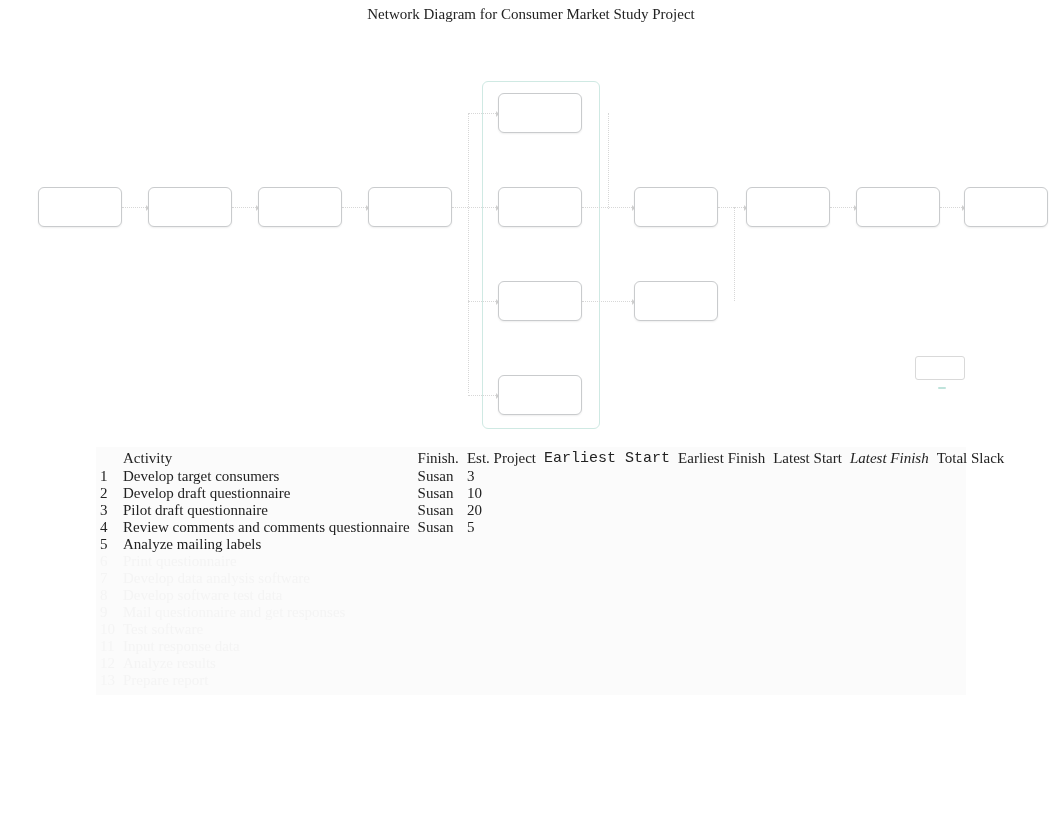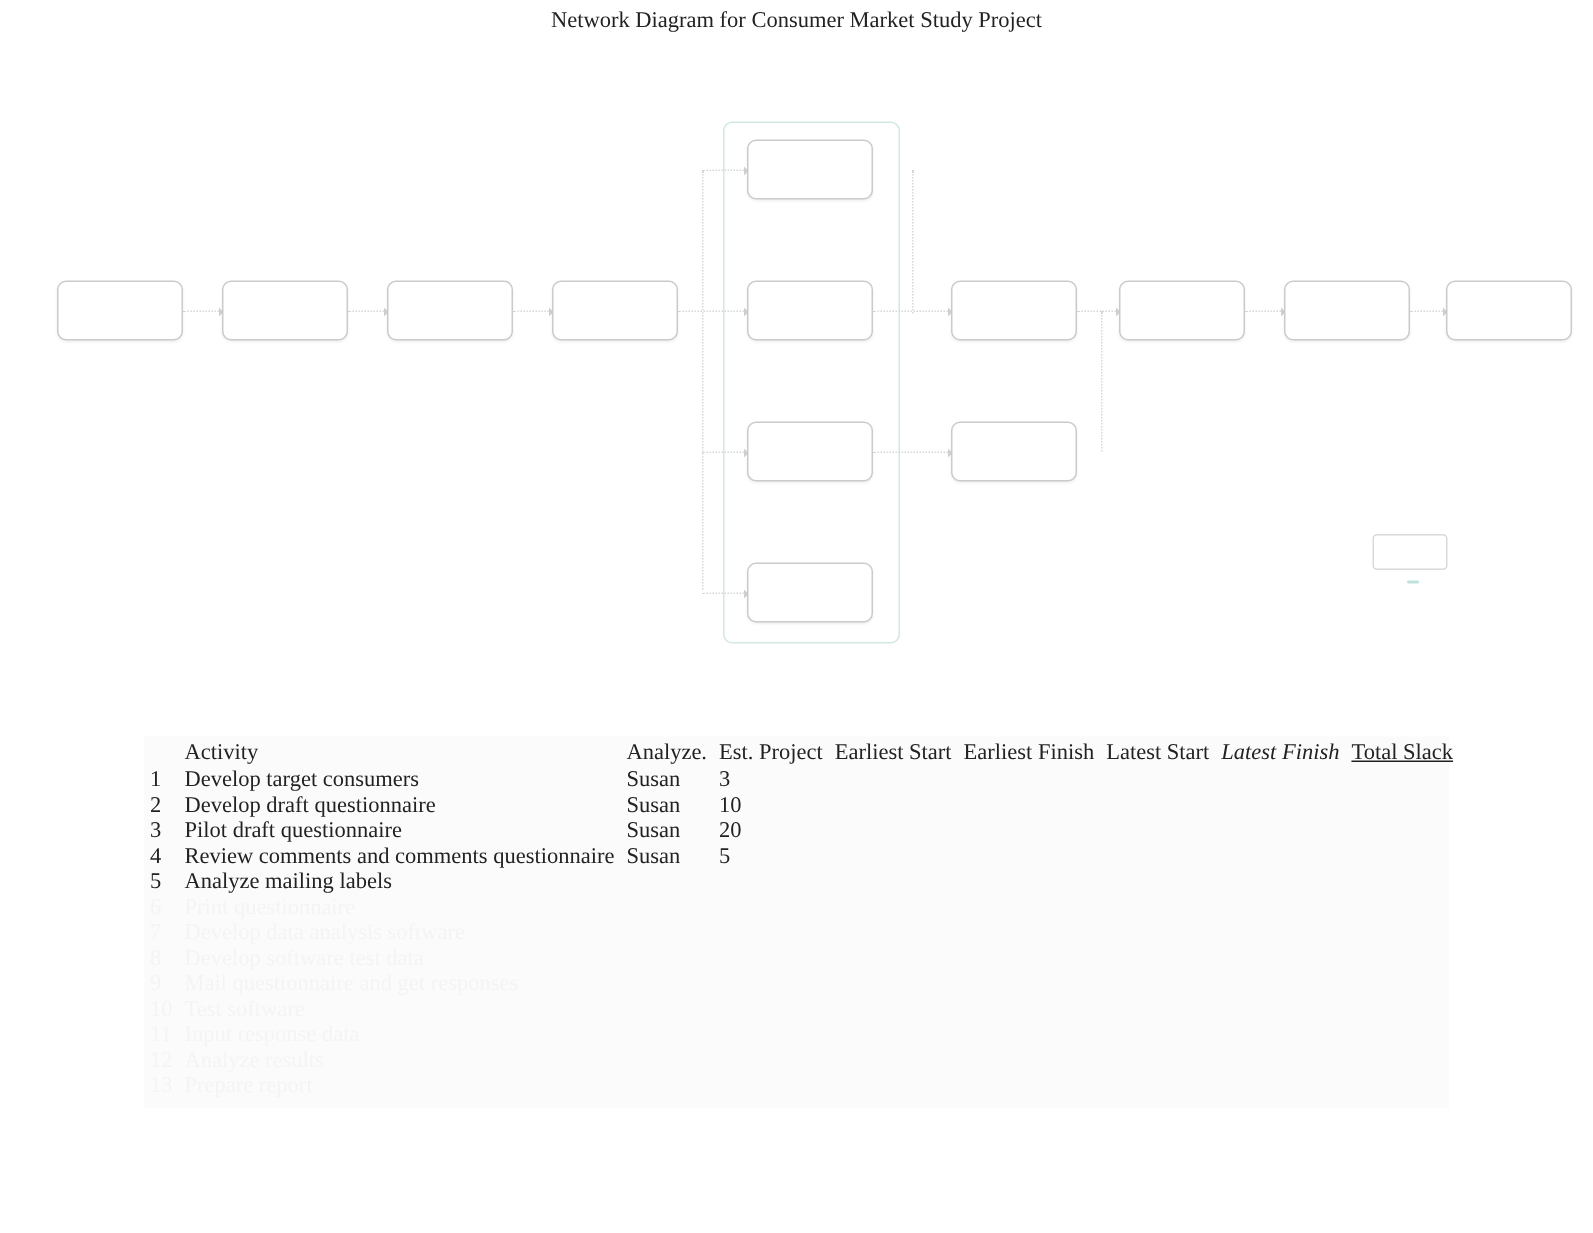--- a/index.html
+++ b/index.html
@@ -91,21 +91,21 @@
     background:#bfe3db;
     color:#fff;
     font-size:8px;
     padding:1px 4px;
     border-radius:2px;
     margin-left:4px;
   }
 
   
   .table-wrap{
-    margin:88px auto 0 auto;
+    margin:44px auto 0 auto;
     width:870px;
     background:rgba(240,240,240,0.25);
     padding:2px 0 6px 0;
   }
   table{
     border-collapse:collapse;
     width:100%;
     font-size:15px;
   }
   th{
@@ -121,25 +121,25 @@
     white-space:nowrap;
     font-size:15px;
   }
   tr.dim td{
     color:#f4f4f4;
   }
   .col-idx{width:54px;}
   .col-act{width:214px;}
   .col-resp{width:62px;}
   .col-est{width:82px;}
-  .col-es{width:78px;text-align:center;}
+  .col-es{width:78px;text-align:center;font-family:Liberation Mono, monospace;}
   .col-ef{width:94px;text-align:center;}
   .col-ls{width:90px;text-align:center;}
   .col-lf{width:84px;text-align:center;font-style:italic;}
-  .col-ts{width:70px;text-decoration:underline;}
+  .col-ts{width:70px;}
 </style>
 </head>
 <body>
 
 <div class="page-title">Network Diagram for Consumer Market Study Project</div>
 
 <div class="diagram">
 
   <div class="group-box" style="top:58px;left:482px;width:116px;height:346px"></div>
 
@@ -283,21 +283,21 @@
     </div>
   </div>
 </div>
 
 <div class="table-wrap">
   <table>
     <thead>
       <tr>
         <th class="col-idx"></th>
         <th class="col-act">Activity</th>
-        <th class="col-resp">Analyze.</th>
+        <th class="col-resp">Finish.</th>
         <th class="col-est">Est. Project</th>
         <th class="col-es">Earliest Start</th>
         <th class="col-ef">Earliest Finish</th>
         <th class="col-ls">Latest Start</th>
         <th class="col-lf">Latest Finish</th>
         <th class="col-ts">Total Slack</th>
       </tr>
     </thead>
     <tbody id="tbody">
         <tr>

